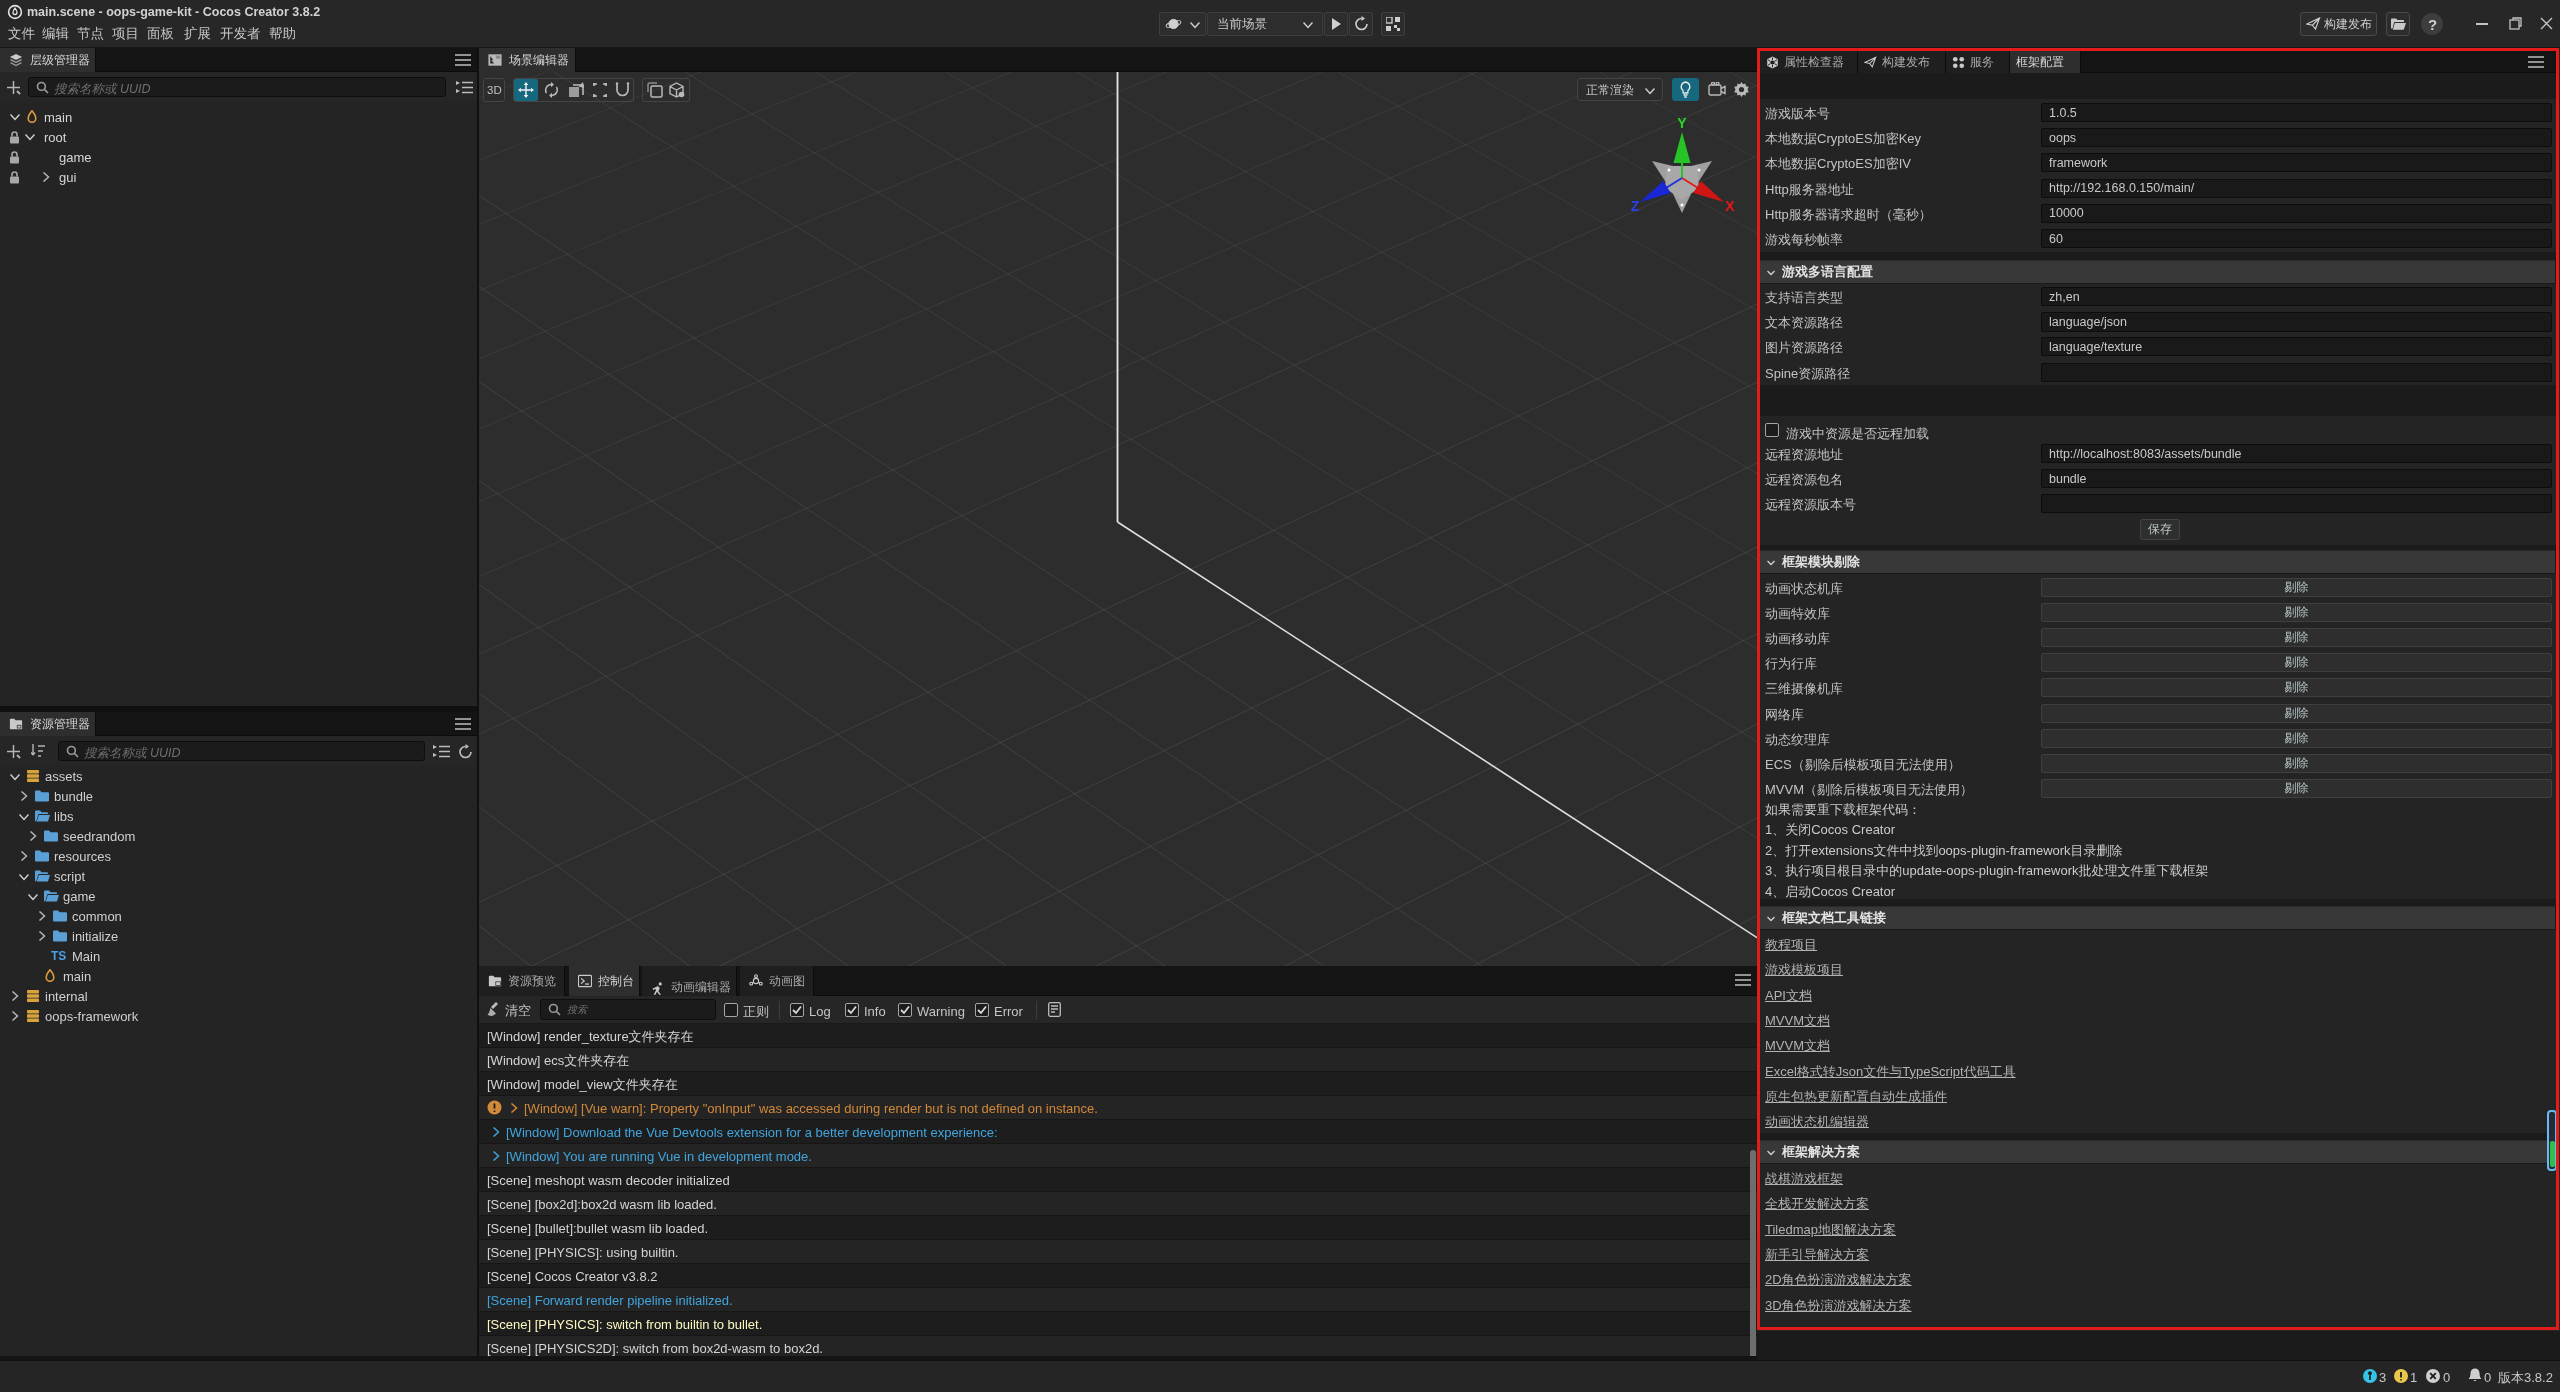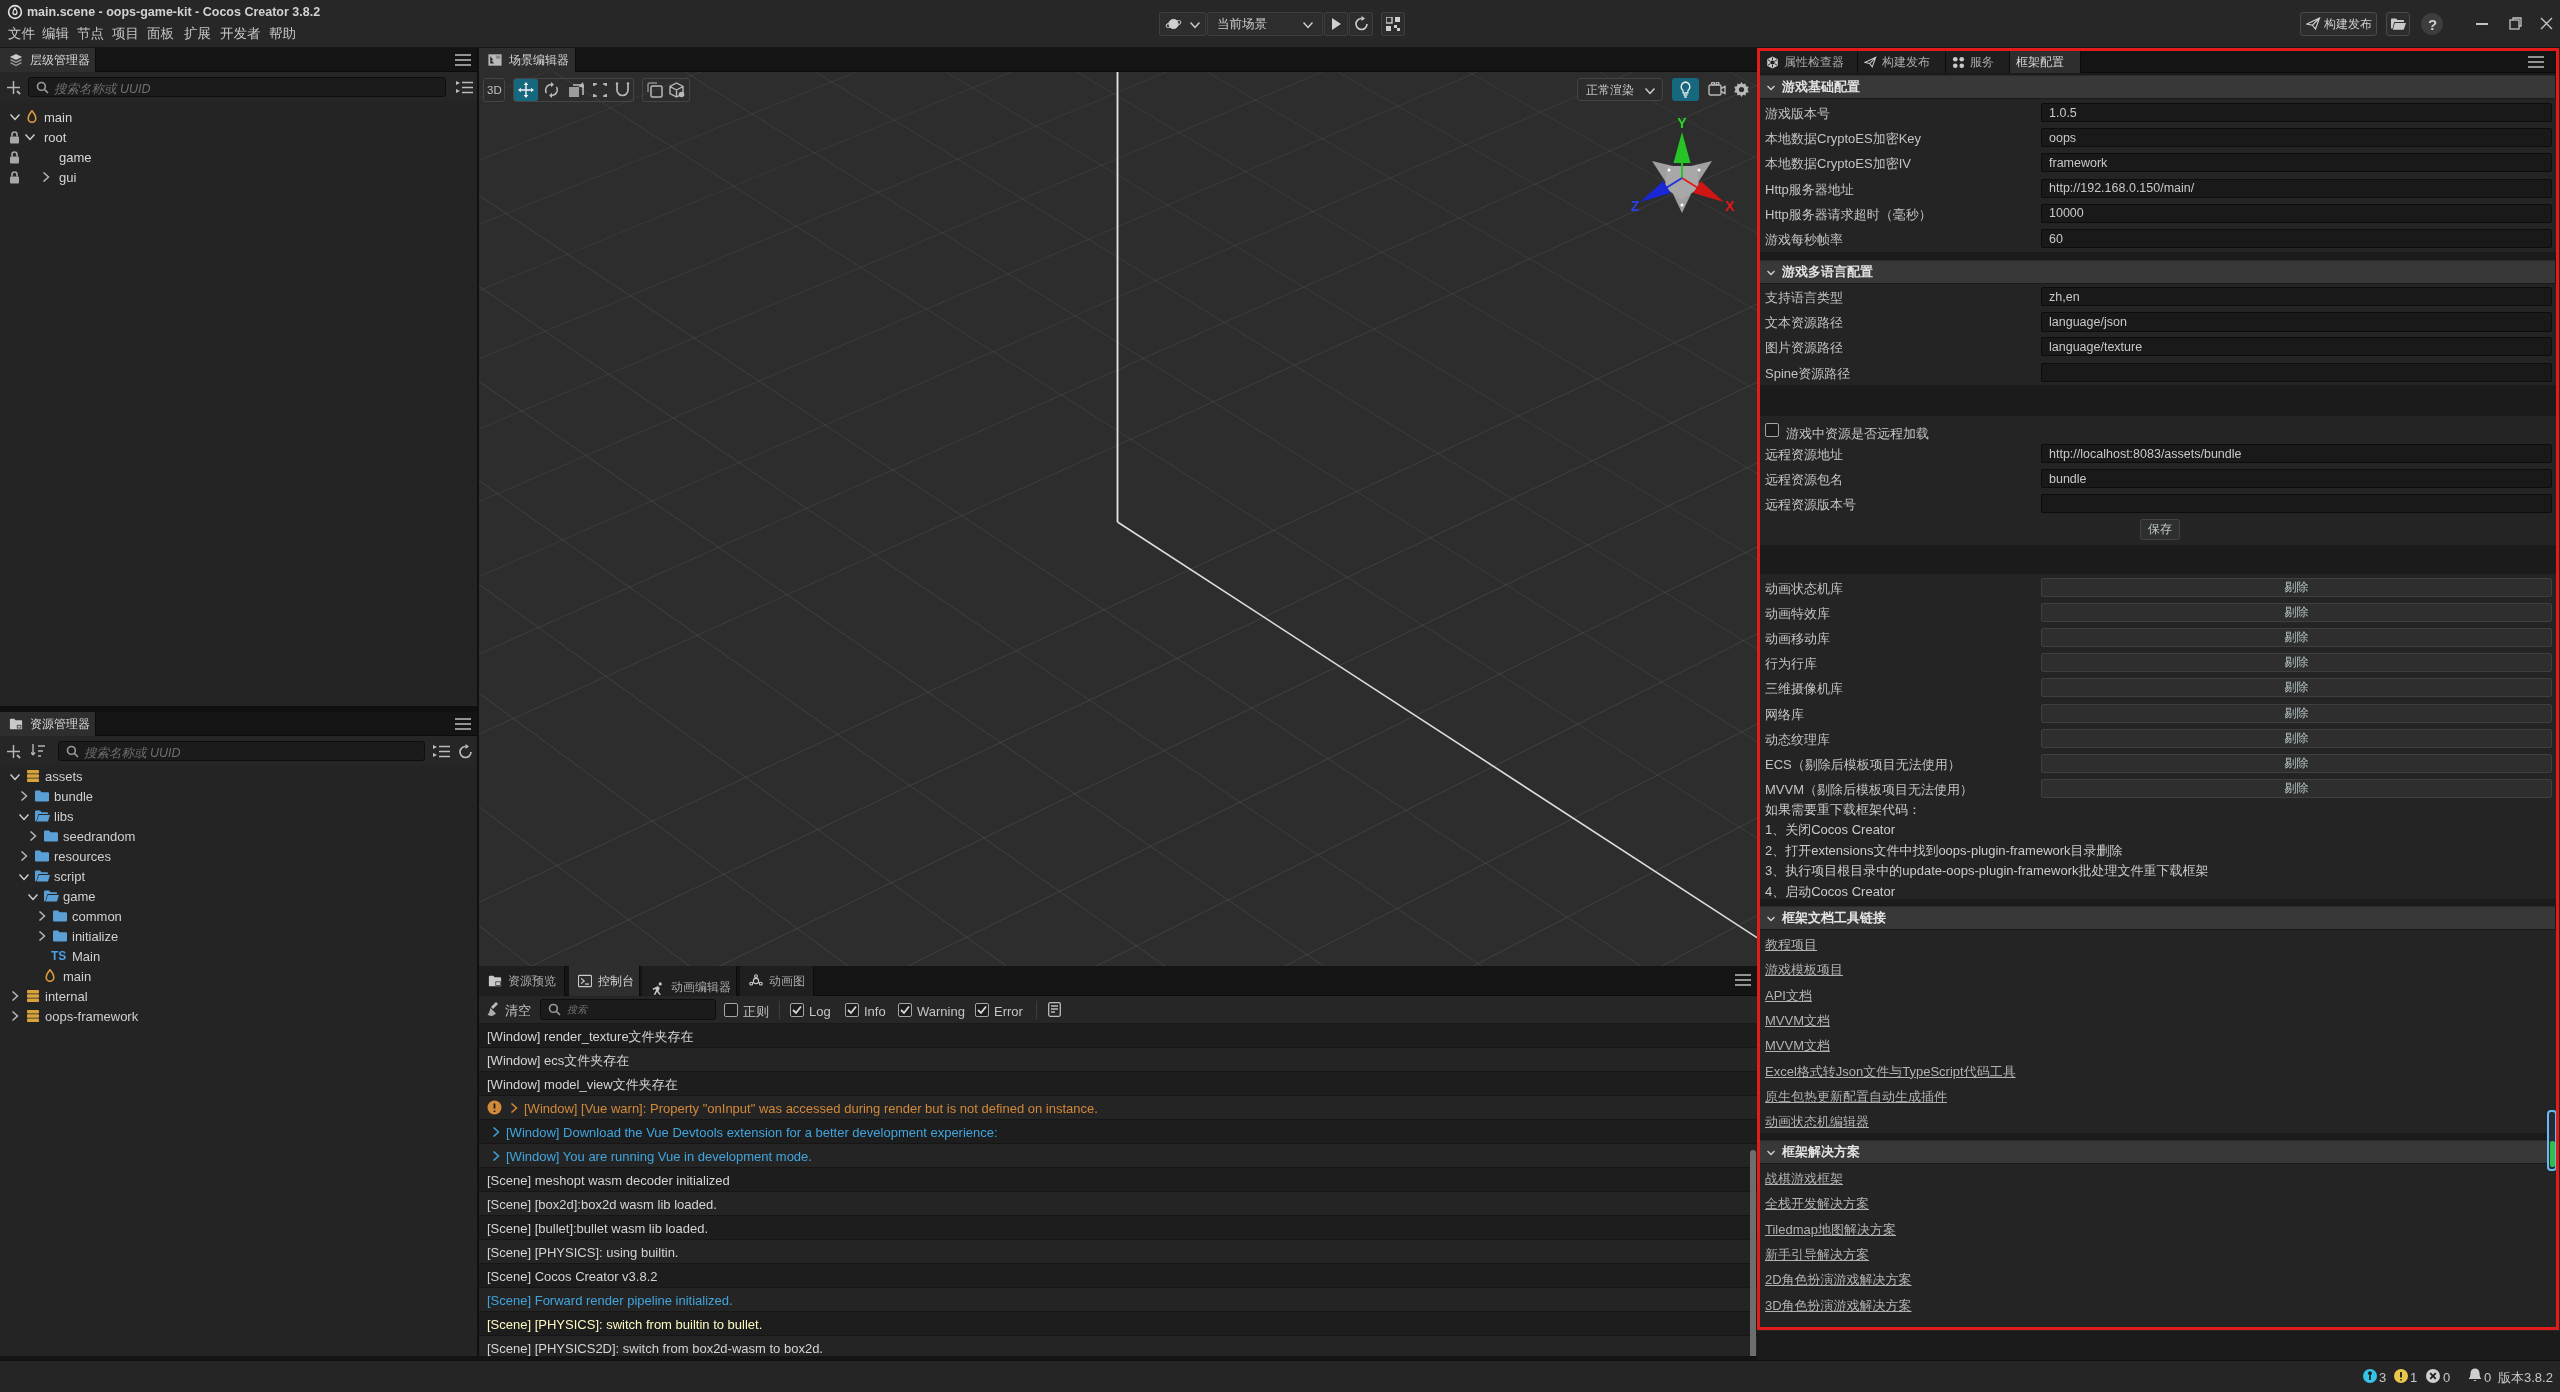--- a/index.html
+++ b/index.html
@@ -519,23 +519,20 @@
 <div class="tab " style="left:1946px;top:51px;height:22px;width:64px;gap:5px;font-size:12px;padding:0 6px;overflow:hidden;"><svg class="ticon" style="width:13px;height:13px" viewBox="0 0 14 14" fill="#c9c9c9">
         <circle cx="3.5" cy="3.5" r="2.5"></circle>
         <circle cx="10.5" cy="3.5" r="2.5"></circle>
         <circle cx="3.5" cy="10.5" r="2.5"></circle>
         <circle cx="10.5" cy="10.5" r="2.5"></circle>
       </svg>服务</div>
 <div class="tab act" style="left:2010px;top:51px;height:22px;width:71px;gap:5px;font-size:12px;padding:0 6px;overflow:hidden;">框架配置</div>
 <svg class="abs" style="left:2528px;top:56px" width="16" height="12" viewBox="0 0 16 12" stroke="#bdbdbd" stroke-width="1.6">
       <path d="M0 1 H16 M0 6 H16 M0 11 H16"></path>
     </svg>
-<div class="hdr" style="left:1760px;top:75px;width:795px;height:24px;"><svg class="chev" viewBox="0 0 8 8">
-        <path d="M0.5 2 L4 5.5 L7.5 2" stroke="#cfcfcf" stroke-width="1.4" fill="none"></path>
-      </svg>游戏基础配置</div>
 <div class="lbl" style="left:1765px;top:107px;">游戏版本号</div>
 <div class="inp" style="left:2041px;top:103px;width:511px;height:19px;">1.0.5</div>
 <div class="lbl" style="left:1765px;top:132.2px;">本地数据CryptoES加密Key</div>
 <div class="inp" style="left:2041px;top:128.2px;width:511px;height:19px;">oops</div>
 <div class="lbl" style="left:1765px;top:157.39999999999998px;">本地数据CryptoES加密IV</div>
 <div class="inp" style="left:2041px;top:153.39999999999998px;width:511px;height:19px;">framework</div>
 <div class="lbl" style="left:1765px;top:182.59999999999997px;">Http服务器地址</div>
 <div class="inp" style="left:2041px;top:178.59999999999997px;width:511px;height:19px;">http://192.168.0.150/main/</div>
 <div class="lbl" style="left:1765px;top:207.79999999999995px;">Http服务器请求超时（毫秒）</div>
 <div class="inp" style="left:2041px;top:203.79999999999995px;width:511px;height:19px;">10000</div>
@@ -554,20 +551,23 @@
 <div class="inp" style="left:2041px;top:362.59999999999997px;width:511px;height:19px;"></div>
 <div class="abs" style="left:1765px;top:423px;width:14px;height:14px;border:1px solid #a5a5a5;border-radius:2px;background:#1c1c1c;"></div>
 <div class="lbl" style="left:1786px;top:427px;">游戏中资源是否远程加载</div>
 <div class="lbl" style="left:1765px;top:448px;">远程资源地址</div>
 <div class="inp" style="left:2041px;top:444px;width:511px;height:19px;">http://localhost:8083/assets/bundle</div>
 <div class="lbl" style="left:1765px;top:473.2px;">远程资源包名</div>
 <div class="inp" style="left:2041px;top:469.2px;width:511px;height:19px;">bundle</div>
 <div class="lbl" style="left:1765px;top:498.4px;">远程资源版本号</div>
 <div class="inp" style="left:2041px;top:494.4px;width:511px;height:19px;"></div>
 <div class="btn" style="left:2140px;top:519px;width:40px;height:21px;">保存</div>
+<div class="hdr" style="left:1760px;top:550px;width:795px;height:24px;"><svg class="chev" viewBox="0 0 8 8">
+        <path d="M0.5 2 L4 5.5 L7.5 2" stroke="#cfcfcf" stroke-width="1.4" fill="none"></path>
+      </svg>框架模块剔除</div>
 <div class="lbl" style="left:1765px;top:581.5px;">动画状态机库</div>
 <div class="btn" style="left:2041px;top:577.5px;width:511px;height:19px;background:#2e2e2e;border:1px solid #3f3f3f;color:#b7c6c9;">剔除</div>
 <div class="lbl" style="left:1765px;top:606.7px;">动画特效库</div>
 <div class="btn" style="left:2041px;top:602.7px;width:511px;height:19px;background:#2e2e2e;border:1px solid #3f3f3f;color:#b7c6c9;">剔除</div>
 <div class="lbl" style="left:1765px;top:631.9000000000001px;">动画移动库</div>
 <div class="btn" style="left:2041px;top:627.9000000000001px;width:511px;height:19px;background:#2e2e2e;border:1px solid #3f3f3f;color:#b7c6c9;">剔除</div>
 <div class="lbl" style="left:1765px;top:657.1000000000001px;">行为行库</div>
 <div class="btn" style="left:2041px;top:653.1000000000001px;width:511px;height:19px;background:#2e2e2e;border:1px solid #3f3f3f;color:#b7c6c9;">剔除</div>
 <div class="lbl" style="left:1765px;top:682.3000000000002px;">三维摄像机库</div>
 <div class="btn" style="left:2041px;top:678.3000000000002px;width:511px;height:19px;background:#2e2e2e;border:1px solid #3f3f3f;color:#b7c6c9;">剔除</div>

